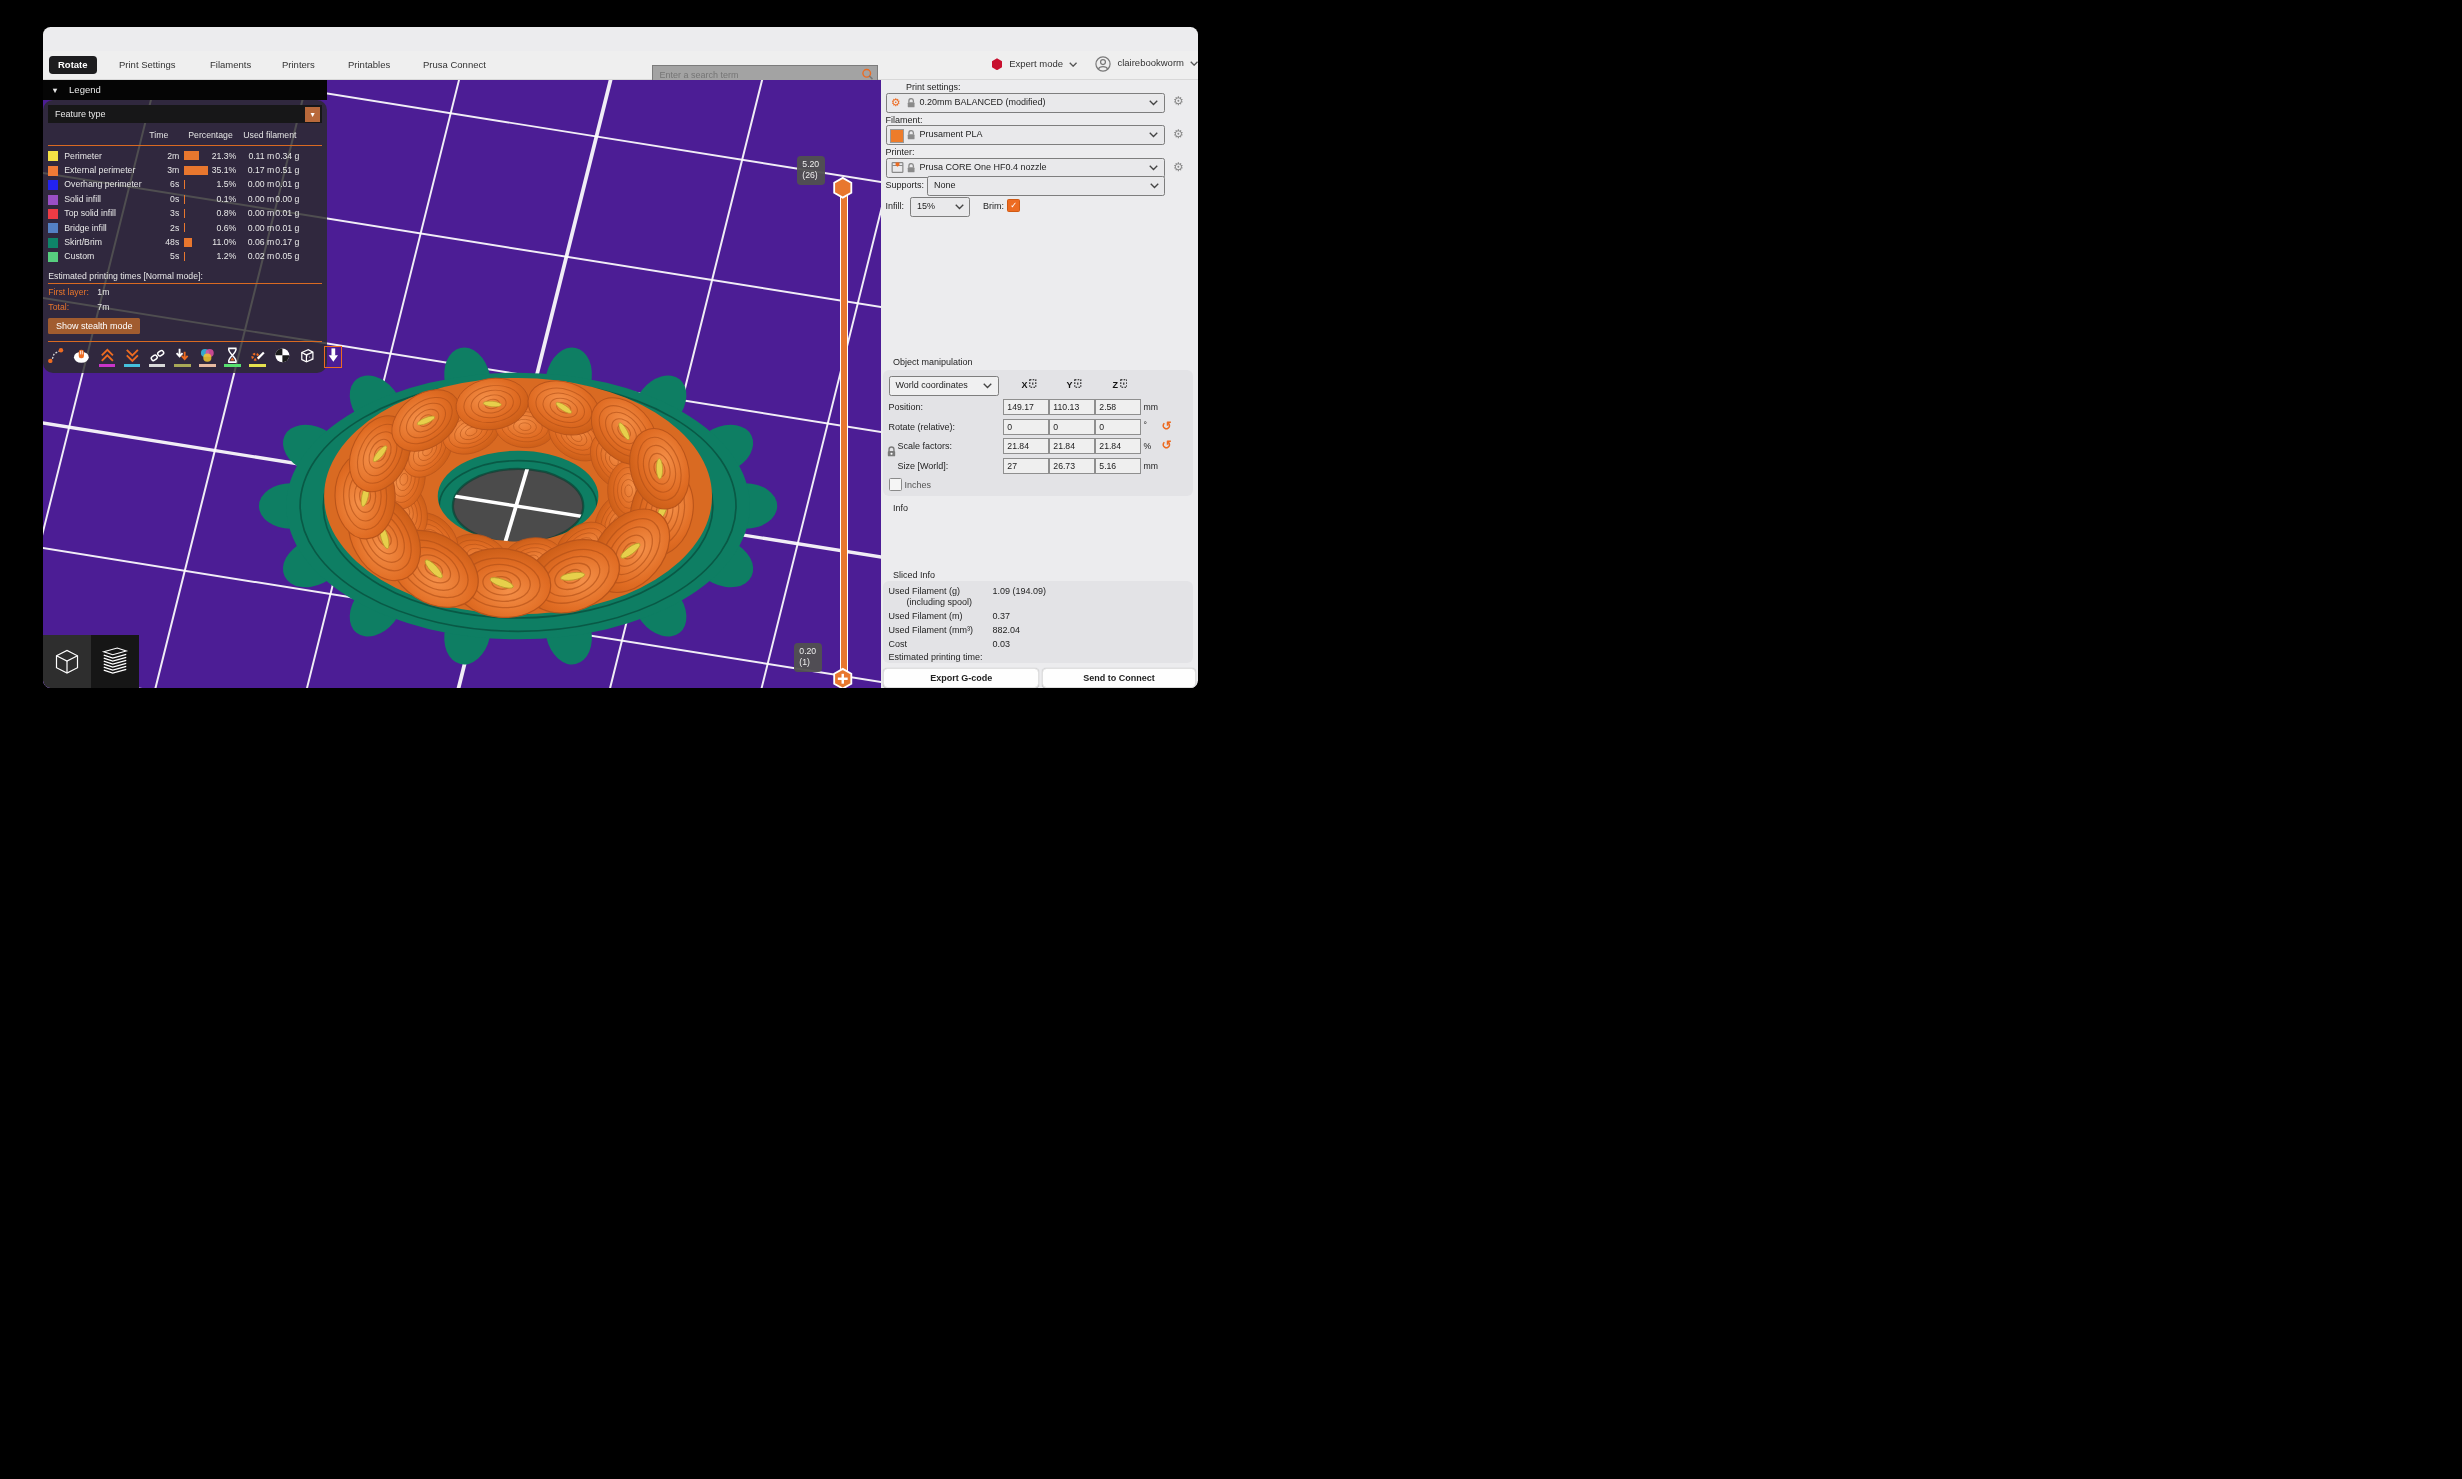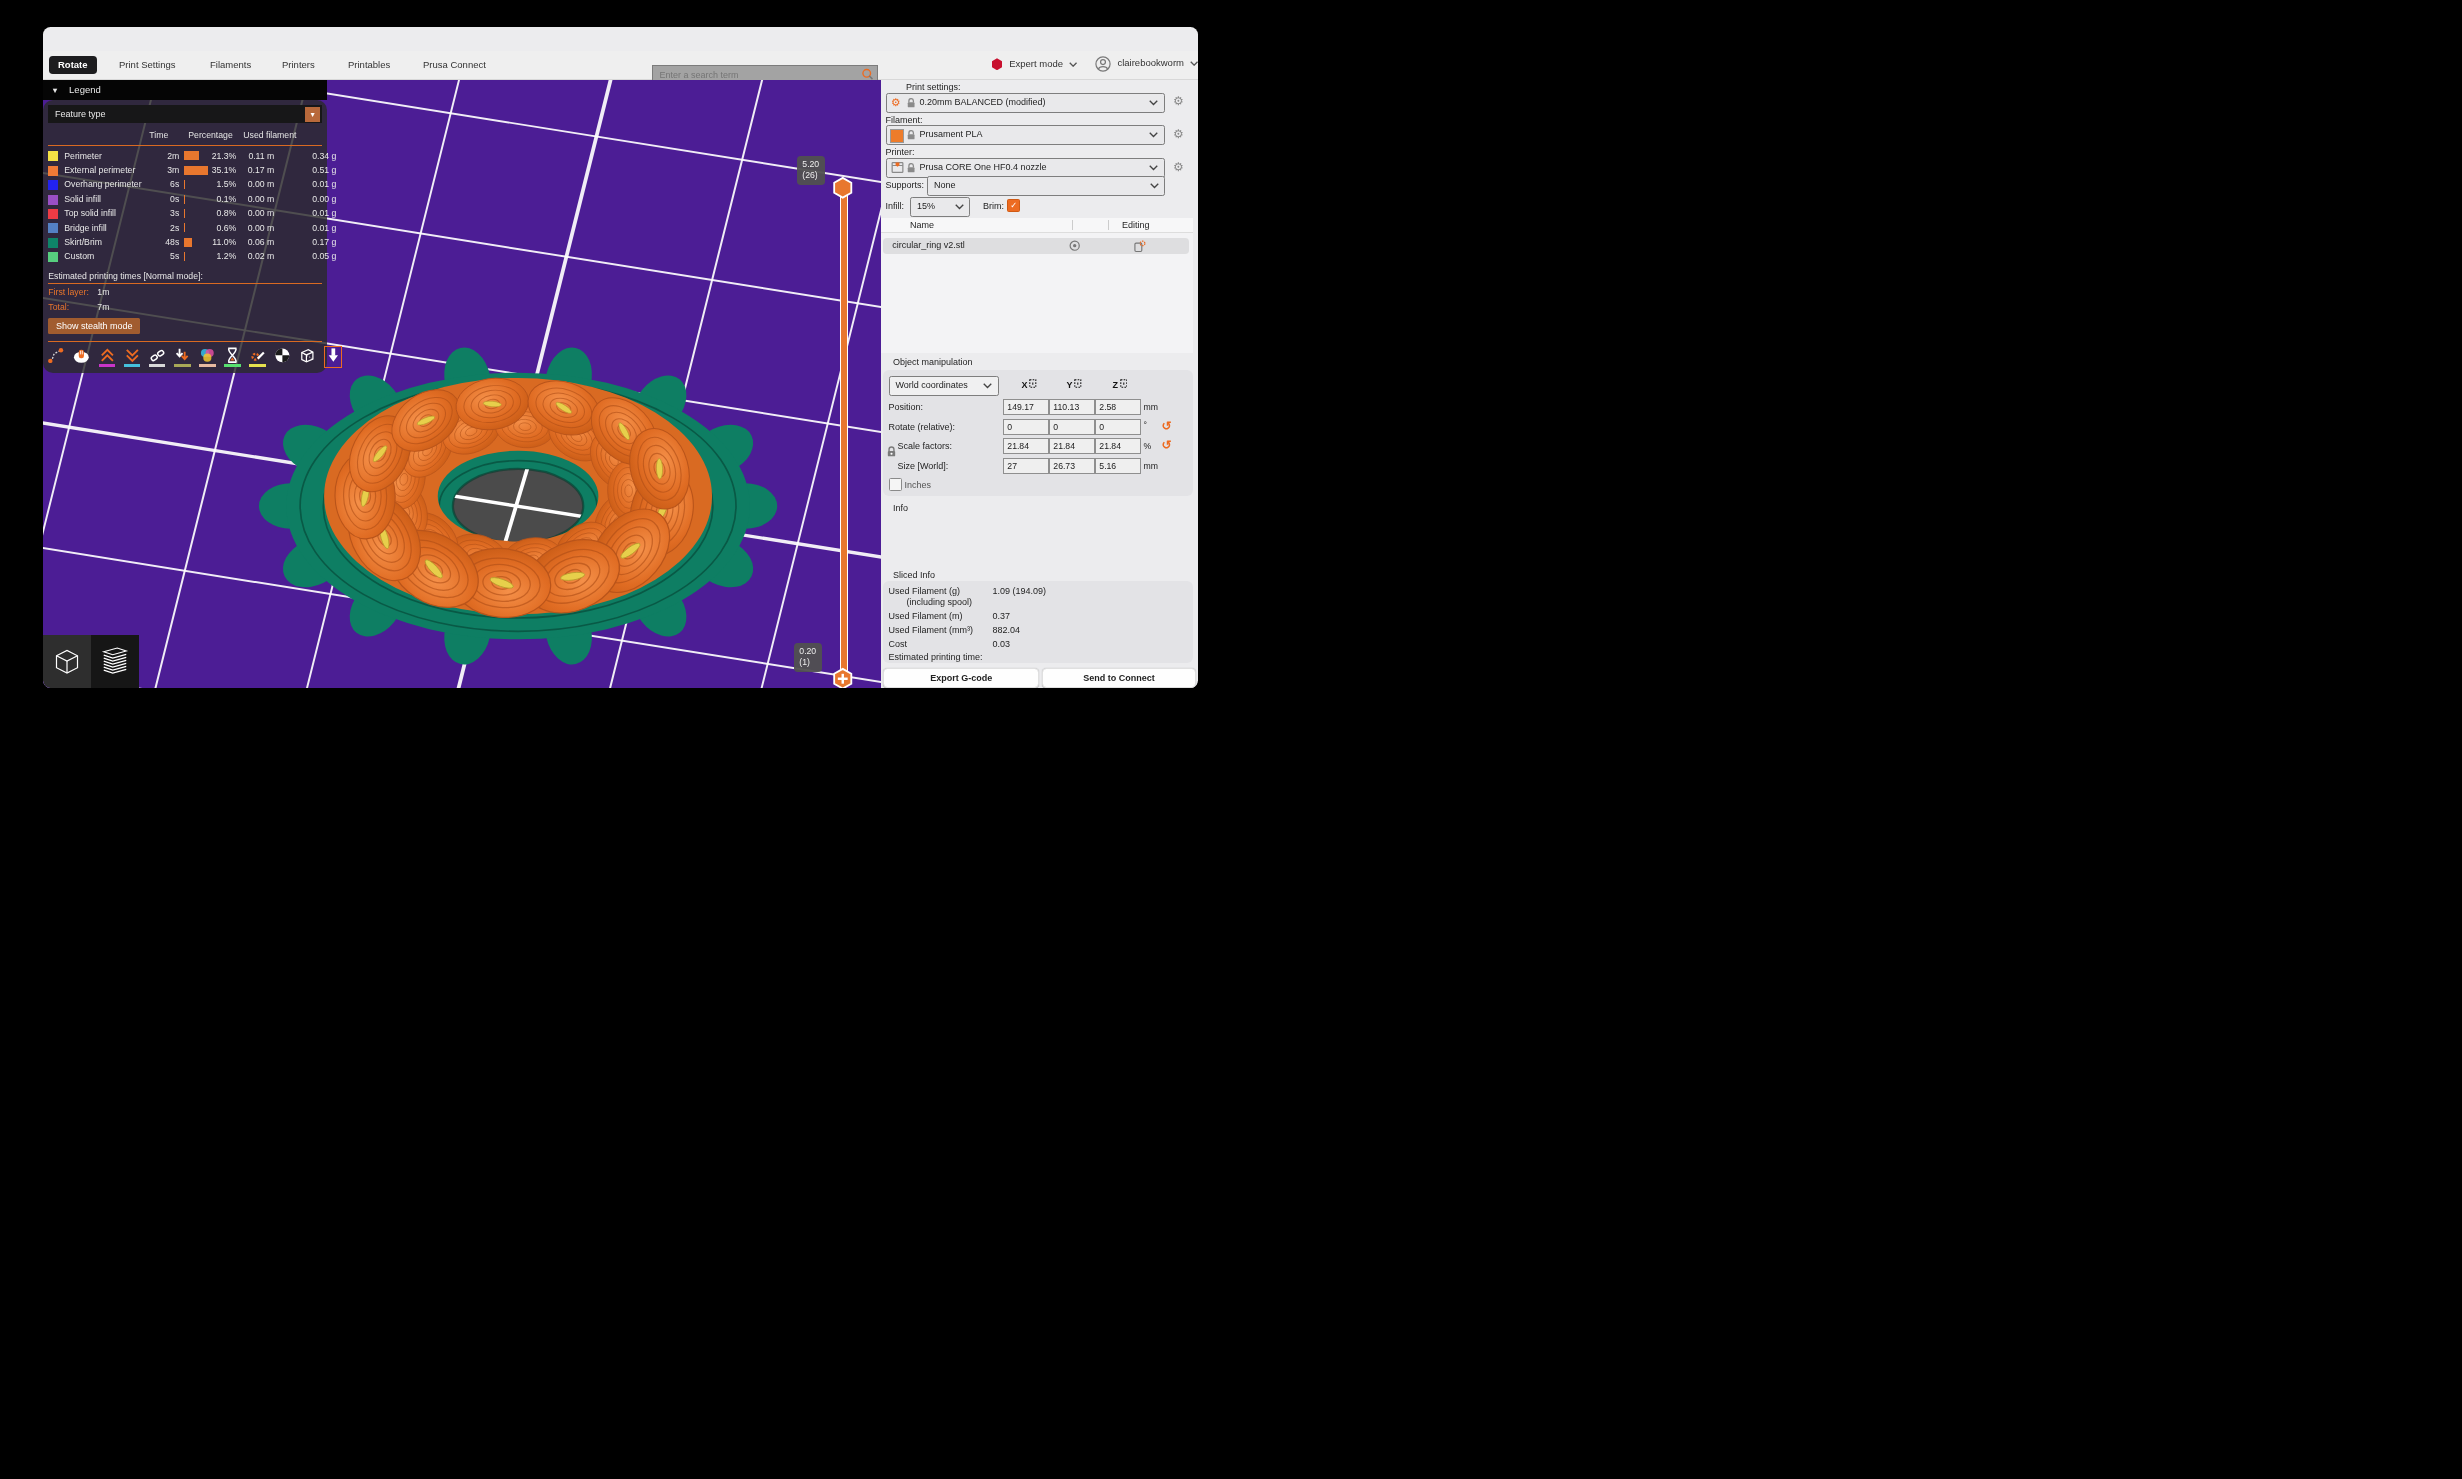--- a/index.html
+++ b/index.html
@@ -37,21 +37,21 @@
   .lhdr{position:relative;height:12px;margin-bottom:3px;color:#E4E4E4;}
   .lhdr span{position:absolute;top:0;}
   .ohr{border:none;border-top:1.1px solid #D96A22;margin:2.3px 0 3px 0;}
   .lrow{position:relative;height:14.4px;}
   .lrow .sw{position:absolute;left:0;top:2.3px;width:10px;height:10px;}
   .lrow .lb{position:absolute;left:16px;top:1.5px;}
   .lrow .tm{position:absolute;left:99px;top:1.5px;width:32px;text-align:right;}
   .lrow .bar{position:absolute;left:136px;top:2.3px;height:9px;background:#E8772E;min-width:1.1px;}
   .lrow .pc{position:absolute;left:152px;top:1.5px;width:36px;text-align:right;}
   .lrow .mm{position:absolute;left:191px;top:1.5px;width:35px;text-align:right;}
-  .lrow .gg{position:absolute;left:227px;top:1.5px;width:34px;text-align:center;padding-left:32px;}
+  .lrow .gg{position:absolute;left:227px;top:1.5px;width:34px;text-align:left;}
   .esttitle{margin:6.8px 0 1.5px 0;}
   .etrow{position:relative;height:14.4px;}
   .etrow .k{color:#E8762C;}
   .etrow .v{position:absolute;left:49px;}
   .stealth{display:inline-block;margin:2.3px 0 4.5px 0;background:#A15C2F;color:#fff;font-size:9px;
            padding:3px 7.6px;border-radius:1.5px;}
   .licons{position:relative;height:20.5px;margin-top:4.5px;white-space:nowrap;}
   .licon{position:relative;display:inline-block;width:16.7px;height:20px;margin-right:6px;vertical-align:top;}
   .licon .ul{position:absolute;left:0;bottom:0;width:16.7px;height:2.3px;}
   .licon.sel{outline:1.1px solid #ED6B21;outline-offset:0.8px;}
@@ -670,39 +670,20 @@
     <span class="slabel" style="left:4.5px;top:121px;">Infill:</span>
     <div class="combo plain" style="left:29px;top:117px;width:58px;">
       <span class="ctext">15%</span>
       <svg class="cchev" width="9" height="6" viewBox="0 0 12 8">
             <polyline points="1,1 6,6 11,1" fill="none" stroke="#444" stroke-width="1.8"></polyline>
           </svg>
     </div>
     <span class="slabel" style="left:102px;top:121px;">Brim:</span>
     <span class="cb checked" style="left:126px;top:119px;">✓</span>
 
-    <div class="listarea">
-      <div class="listhdr">
-        <span class="slabel" style="left:29px;top:2.3px;">Name</span>
-        <span style="position:absolute;left:191px;top:1.5px;width:0.8px;height:10.6px;background:#ccc;"></span>
-        <span style="position:absolute;left:227px;top:1.5px;width:0.8px;height:10.6px;background:#ccc;"></span>
-        <span class="slabel" style="left:241px;top:2.3px;">Editing</span>
-      </div>
-      <div class="objrow">
-        <span class="slabel" style="left:9px;top:2.3px;">circular_ring v2.stl</span>
-        <svg style="position:absolute;left:186px;top:2.3px;" width="11.4" height="11.4" viewBox="0 0 15 15">
-          <circle cx="7.5" cy="7.5" r="6" fill="none" stroke="#777" stroke-width="1.6"></circle>
-              <circle cx="7.5" cy="7.5" r="2.2" fill="#777"></circle>
-        </svg>
-        <svg style="position:absolute;left:250px;top:1.5px;" width="13" height="13" viewBox="0 0 17 17">
-          <rect x="2.5" y="4" width="9" height="11" rx="1.5" fill="none" stroke="#777" stroke-width="1.5"></rect>
-          <circle cx="12.5" cy="4.5" r="3" fill="none" stroke="#ED6B21" stroke-width="1.6" stroke-dasharray="1.8,1.2"></circle>
-        </svg>
-      </div>
-    </div>
 
     <span class="sectitle" style="left:12px;top:277px;">Object manipulation</span>
     <div class="panel" style="top:290px;height:126px;">
       <div class="combo plain" style="left:6px;top:6px;width:108px;background:#F0F0F1;">
         <span class="ctext">World coordinates</span>
         <svg class="cchev" width="9" height="6" viewBox="0 0 12 8">
               <polyline points="1,1 6,6 11,1" fill="none" stroke="#444" stroke-width="1.8"></polyline>
             </svg>
       </div>
       <span class="axish" style="left:139px;top:9px;"><span>X</span><svg width="7.6" height="9" viewBox="0 0 10 12" style="margin-left:1.5px;">

